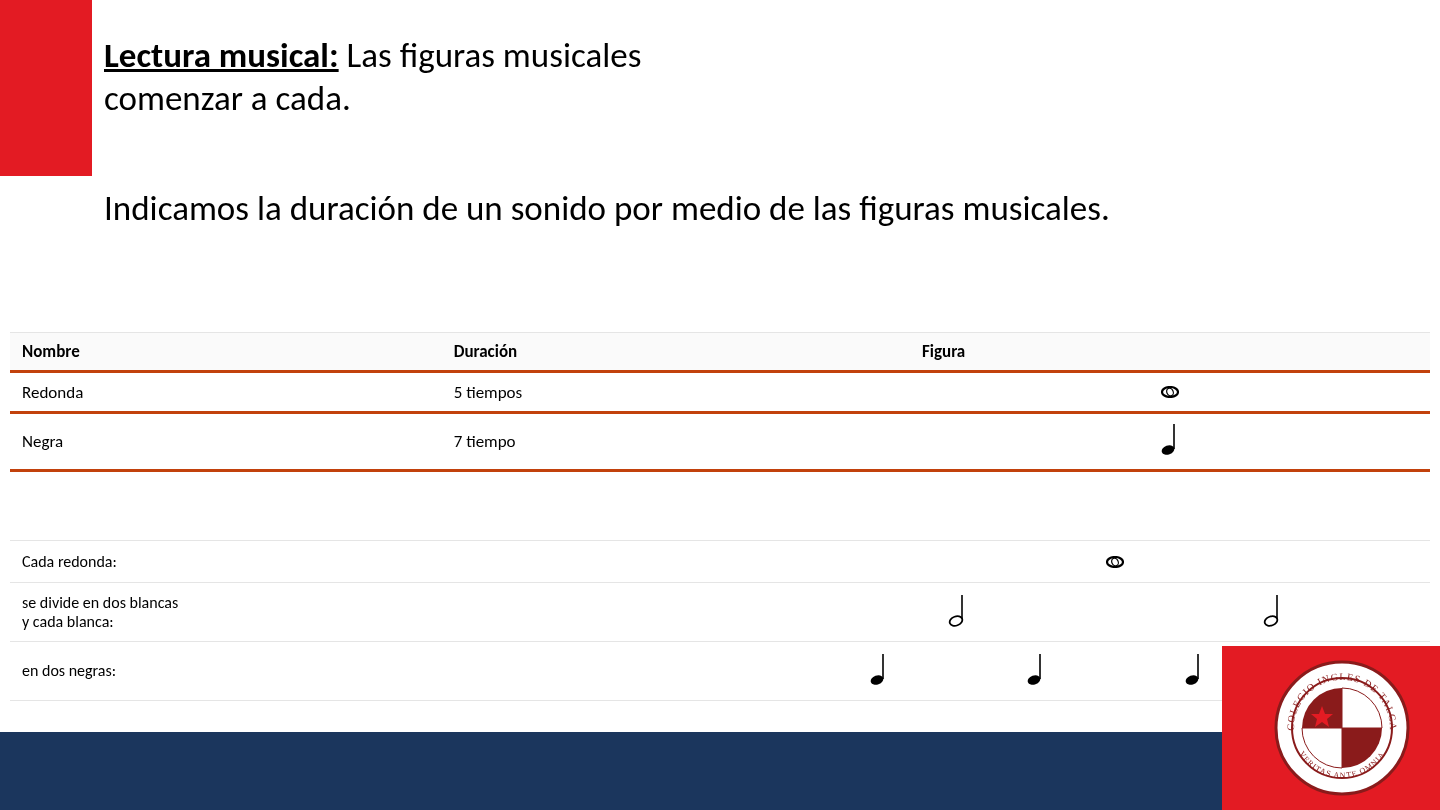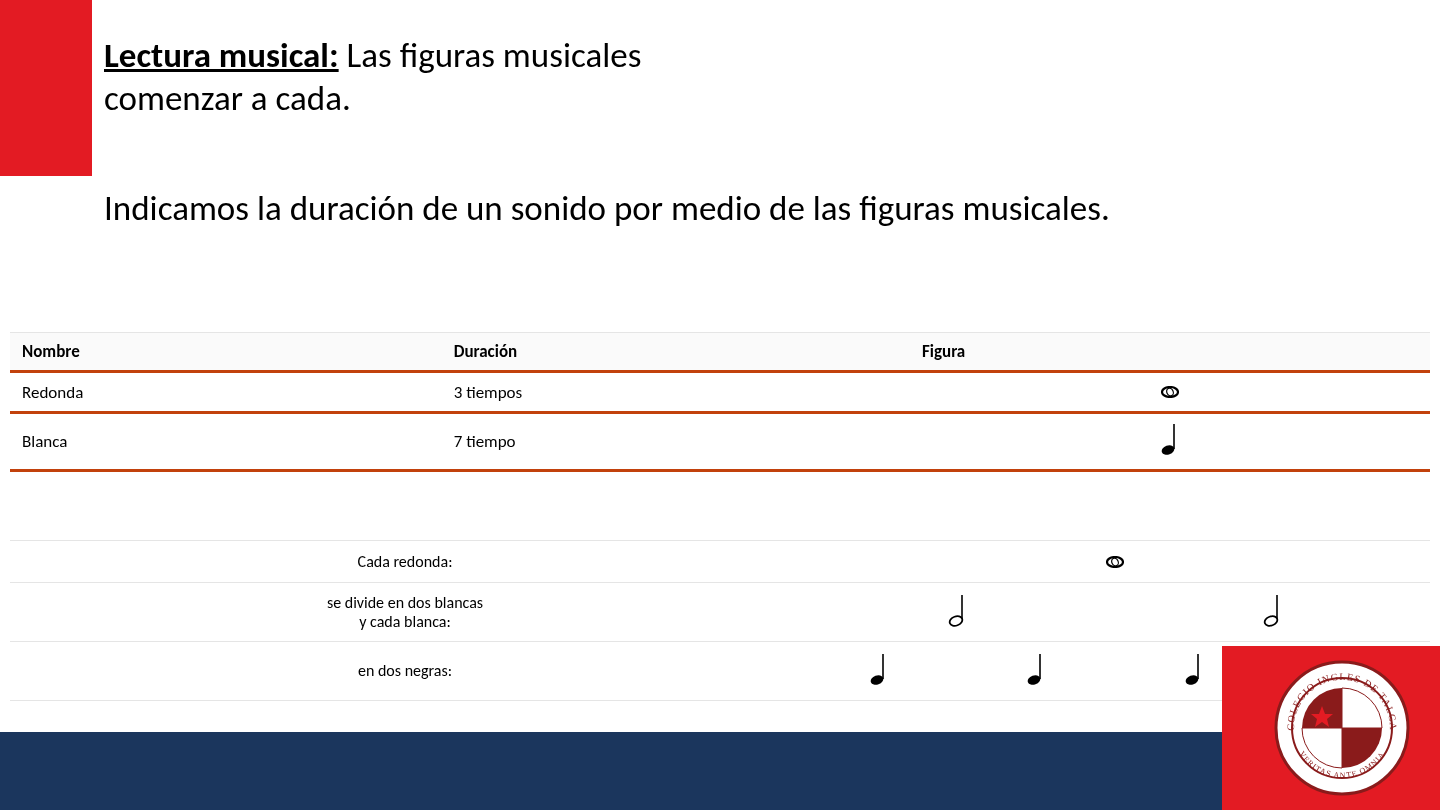--- a/index.html
+++ b/index.html
@@ -13,21 +13,21 @@
   .content .title-strong { font-weight: 700; text-decoration: underline; }
   .para2 { margin-top: 68px !important; }
 
   .table1 { position: absolute; left: 10px; right: 10px; top: 332px; border-collapse: collapse; width: calc(100% - 20px); font-size: 17px; }
   .table1 th, .table1 td { text-align: left; padding: 8px 12px; border-top: 1px solid #e5e5e5; border-bottom: 3px solid #c2410c; font-weight: 400; }
   .table1 thead th { font-weight: 700; background: #fafafa; }
   .table1 td.figcell { text-align: center; width: 520px; }
 
   .table2 { position: absolute; left: 10px; right: 10px; top: 540px; border-collapse: collapse; width: calc(100% - 20px); font-size: 16px; }
   .table2 td { text-align: left; padding: 10px 12px; border-top: 1px solid #e5e5e5; border-bottom: 1px solid #e5e5e5; font-weight: 400; vertical-align: middle; }
-  .table2 td.labelcell { width: 790px; text-align: center; }
+  .table2 td.labelcell { width: 790px; }
   .table2 td.nfig { text-align: center; }
 
   
   .note { display: inline-block; vertical-align: middle; }
 
   .footer-bar { position: absolute; left: 0; bottom: 0; width: 1440px; height: 78px; background: #1b365d; }
   .footer-red { position: absolute; right: 0; bottom: 0; width: 218px; height: 164px; background: #e31b23; }
   .logo { position: absolute; right: 28px; bottom: 12px; width: 140px; height: 140px; }
 
   .logo svg text { font-family: "Times New Roman", serif; }
@@ -51,28 +51,28 @@
     <thead>
       <tr>
         <th>Nombre</th>
         <th>Duración</th>
         <th>Figura</th>
       </tr>
     </thead>
     <tbody>
       <tr>
         <td>Redonda</td>
-        <td>3 tiempos</td>
+        <td>5 tiempos</td>
         <td class="figcell"><span class="note"><svg width="18" height="12" viewBox="0 0 18 12">
                 <ellipse cx="9" cy="6" rx="8" ry="5" fill="none" stroke="#000" stroke-width="2.2"></ellipse>
                 <ellipse cx="9" cy="6" rx="3.2" ry="4" fill="#fff" stroke="#000" stroke-width="1.2" transform="rotate(-25 9 6)"></ellipse>
               </svg></span></td>
       </tr>
       <tr>
-        <td>Blanca</td>
+        <td>Negra</td>
         <td>7 tiempo</td>
         <td class="figcell"><span class="note"><svg width="22" height="34" viewBox="0 0 22 34">
                 <line x1="15" y1="2" x2="15" y2="27" stroke="#000" stroke-width="1.6"></line>
                 <ellipse cx="9" cy="28" rx="6.5" ry="4.5" fill="#000" transform="rotate(-20 9 28)"></ellipse>
               </svg></span></td>
       </tr>
     </tbody>
   </table>
 
   <table class="table2">

